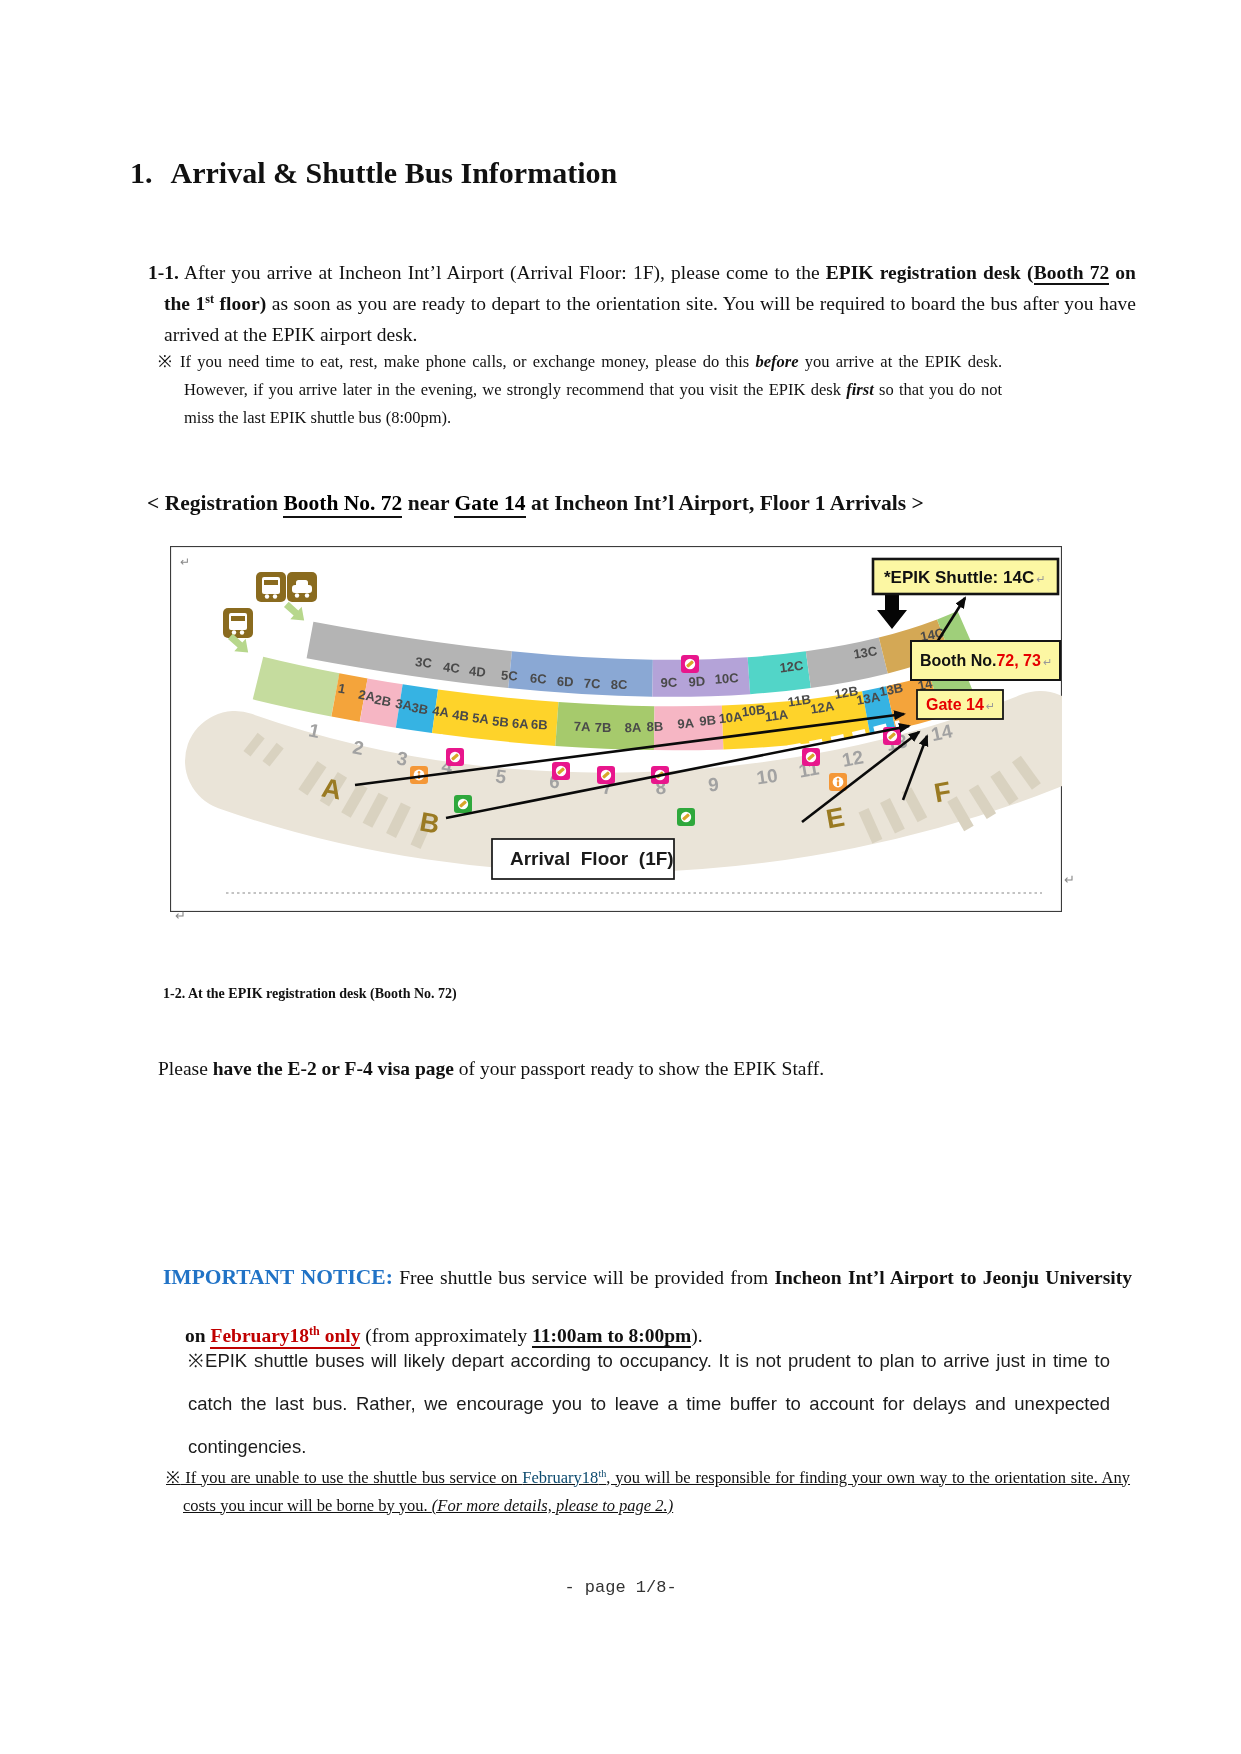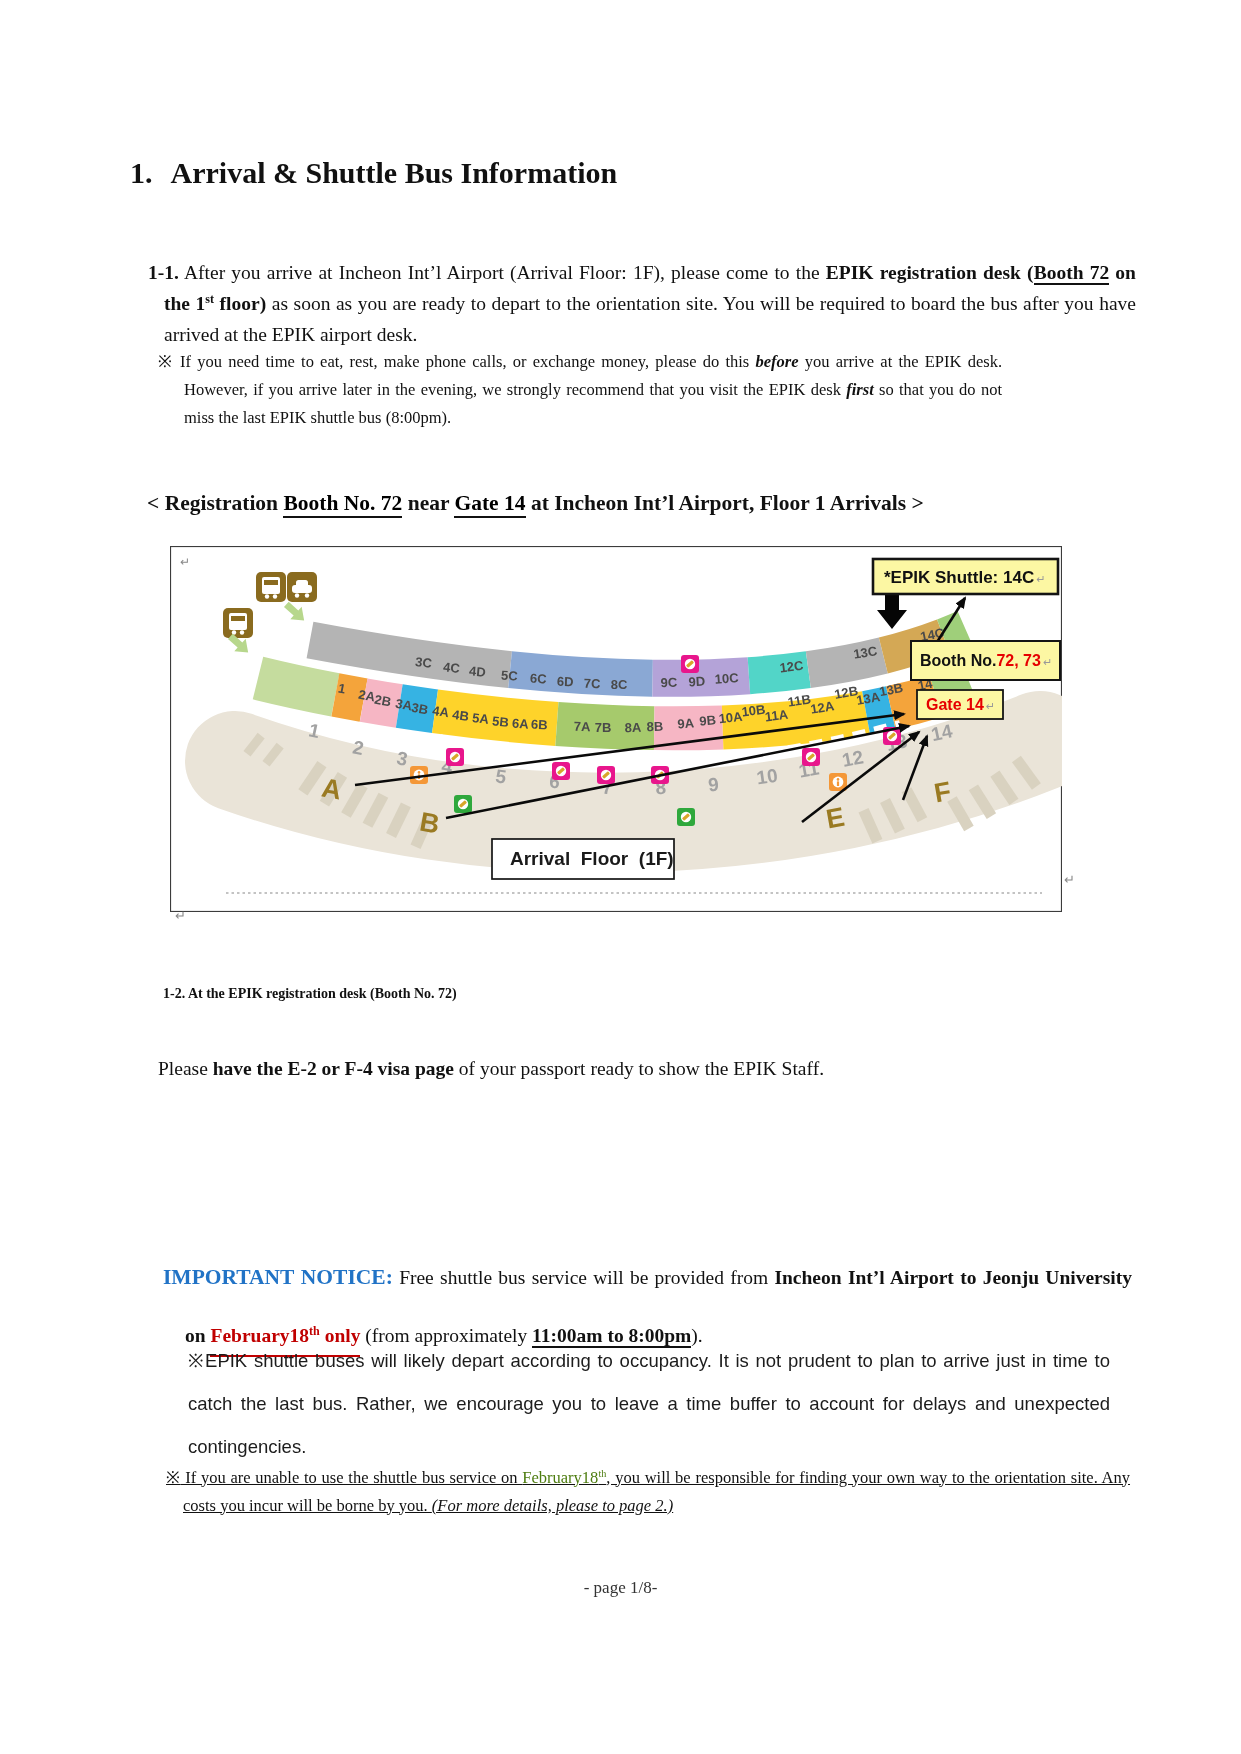--- a/index.html
+++ b/index.html
@@ -22,28 +22,28 @@
   .pilc1{top:908px;left:175px;}
   .pilc2{top:872px;left:1064px;}
   .h12{top:986px;left:147px;font-size:14px;font-weight:bold;margin-left:16px;}
   .p12{top:1038px;left:158px;width:952px;font-size:19.5px;}
   .p13{top:1090px;left:147px;width:963px;font-size:19.5px;line-height:57px;text-align:justify;
        padding-left:33px;text-indent:-33px;}
   .p13 .big{font-size:21px;font-weight:bold;}
   .notice{top:1228px;left:163px;width:947px;font-size:19.5px;line-height:58px;text-align:justify;
        padding-left:22px;text-indent:-22px;}
   .nlabel{color:#2173c6;font-weight:bold;font-size:21.5px;}
-  .febred{color:#c00000;font-weight:bold;border-bottom:2.5px solid #c00000;padding-bottom:9px;}
+  .febred{color:#c00000;font-weight:bold;border-bottom:2.5px solid #c00000;padding-bottom:1px;}
   .sansnote{top:1320px;left:188px;width:922px;font-family:"Liberation Sans",sans-serif;
        font-size:18.5px;line-height:43px;text-align:justify;color:#1c1c1c;}
   .finalnote{top:1447px;left:166px;width:947px;font-size:16.5px;line-height:28px;text-align:justify;
        text-decoration:underline;padding-left:17px;text-indent:-17px;}
-  .finalnote .fred{color:#4d7c0f;margin-top:28px;}
+  .finalnote .fred{color:#0c4a6e;margin-top:28px;}
   .finalnote .fit{font-style:italic;margin-top:36px;}
-  .ftr{top:1578px;left:0;width:100%;text-align:center;font-family:Liberation Serif, serif;
+  .ftr{top:1578px;left:0;width:100%;text-align:center;font-family:Liberation Mono, monospace;
        font-size:17px;color:#333;}
   sup{font-size:0.62em;vertical-align:super;line-height:0;}
   b{font-weight:bold;}
   
   .mlbl{font-family:"Liberation Sans",sans-serif;font-weight:bold;font-size:13px;fill:#4a4a4a;text-anchor:middle;}
   .mnum{font-family:"Liberation Sans",sans-serif;font-weight:bold;font-size:19px;fill:#a2a2a2;text-anchor:middle;}
   .mletter{font-family:"Liberation Sans",sans-serif;font-weight:bold;font-size:27px;fill:#9a7a22;text-anchor:middle;}
   .cotext{font-family:"Liberation Sans",sans-serif;font-weight:bold;font-size:17px;fill:#111;}
   .cotext2{font-family:"Liberation Sans",sans-serif;font-weight:bold;font-size:16px;fill:#111;}
   .cored{fill:#e60000;}

